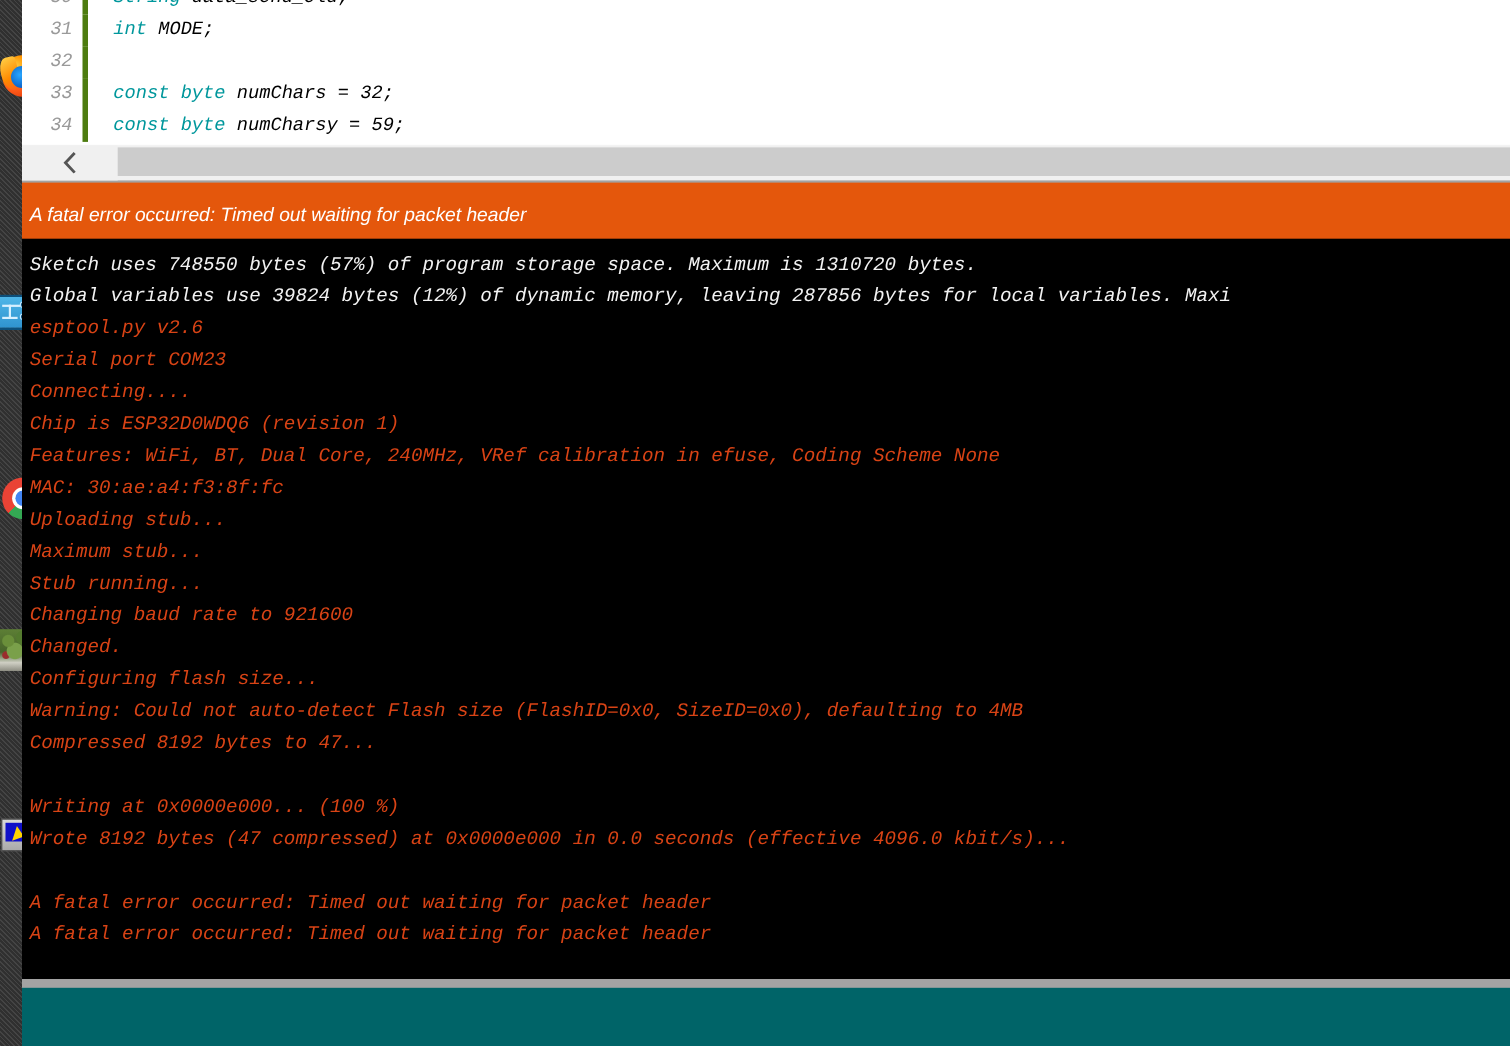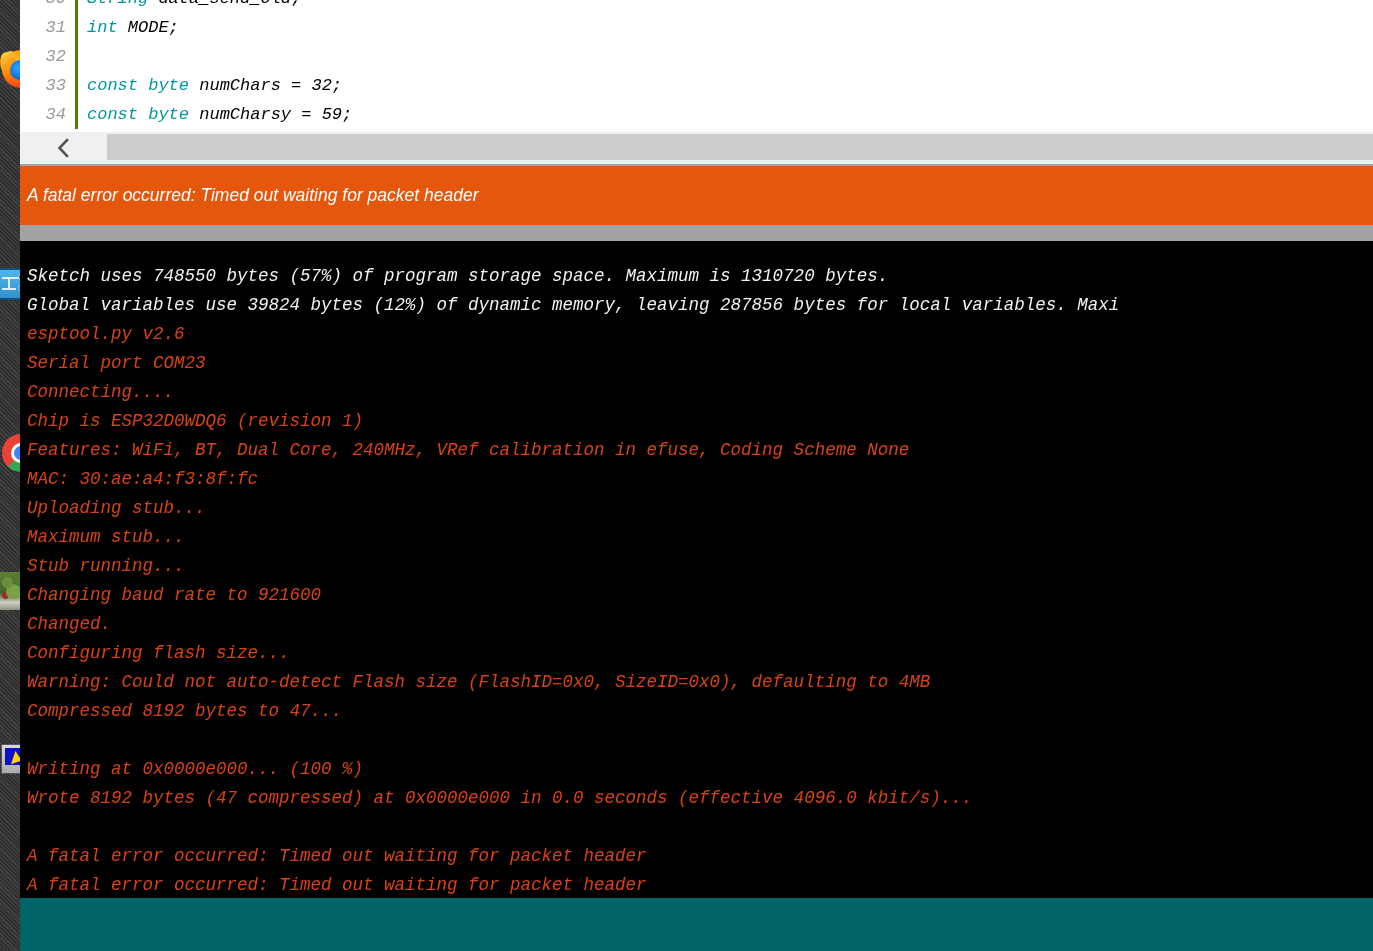--- a/index.html
+++ b/index.html
@@ -160,22 +160,22 @@
     width: 55px;
     min-width: 55px;
     text-align: right;
     padding-right: 9px;
     color: #9a9a9a;
     font-family: "Liberation Mono", monospace;
     font-size: 17px;
     user-select: none;
   }
   .code-text {
-    padding-left: 9px;
-    border-left: 3px solid #4d7c0f;
+    padding-left: 23px;
+    border-left: 5px solid #4d7c0f;
     height: 29px;
     line-height: 29px;
     white-space: pre;
     color: #000000;
     flex: 1;
   }
   .kw { color: #00979c; }
   .tok { color: #000000; }
 
   
@@ -209,25 +209,25 @@
   }
   #err-banner .txt {
     color: #ffffff;
     font-size: 17.5px;
     font-family: "Liberation Sans", sans-serif;
     white-space: nowrap;
   }
 
   
   #console {
-    position:absolute; left:0; top:241px;
+    position:absolute; left:0; top:217px;
     width: 1353px; height: 673px;
     background: #000000;
     overflow: hidden;
-    padding-top: 21px;
+    padding-top: 10px;
   }
   .con-line {
     font-family: "Liberation Mono", monospace;
     font-size: 17.5px;
     line-height: 29px;
     height: 29px;
     white-space: pre;
     padding-left: 7px;
     color: #d84315;
   }

